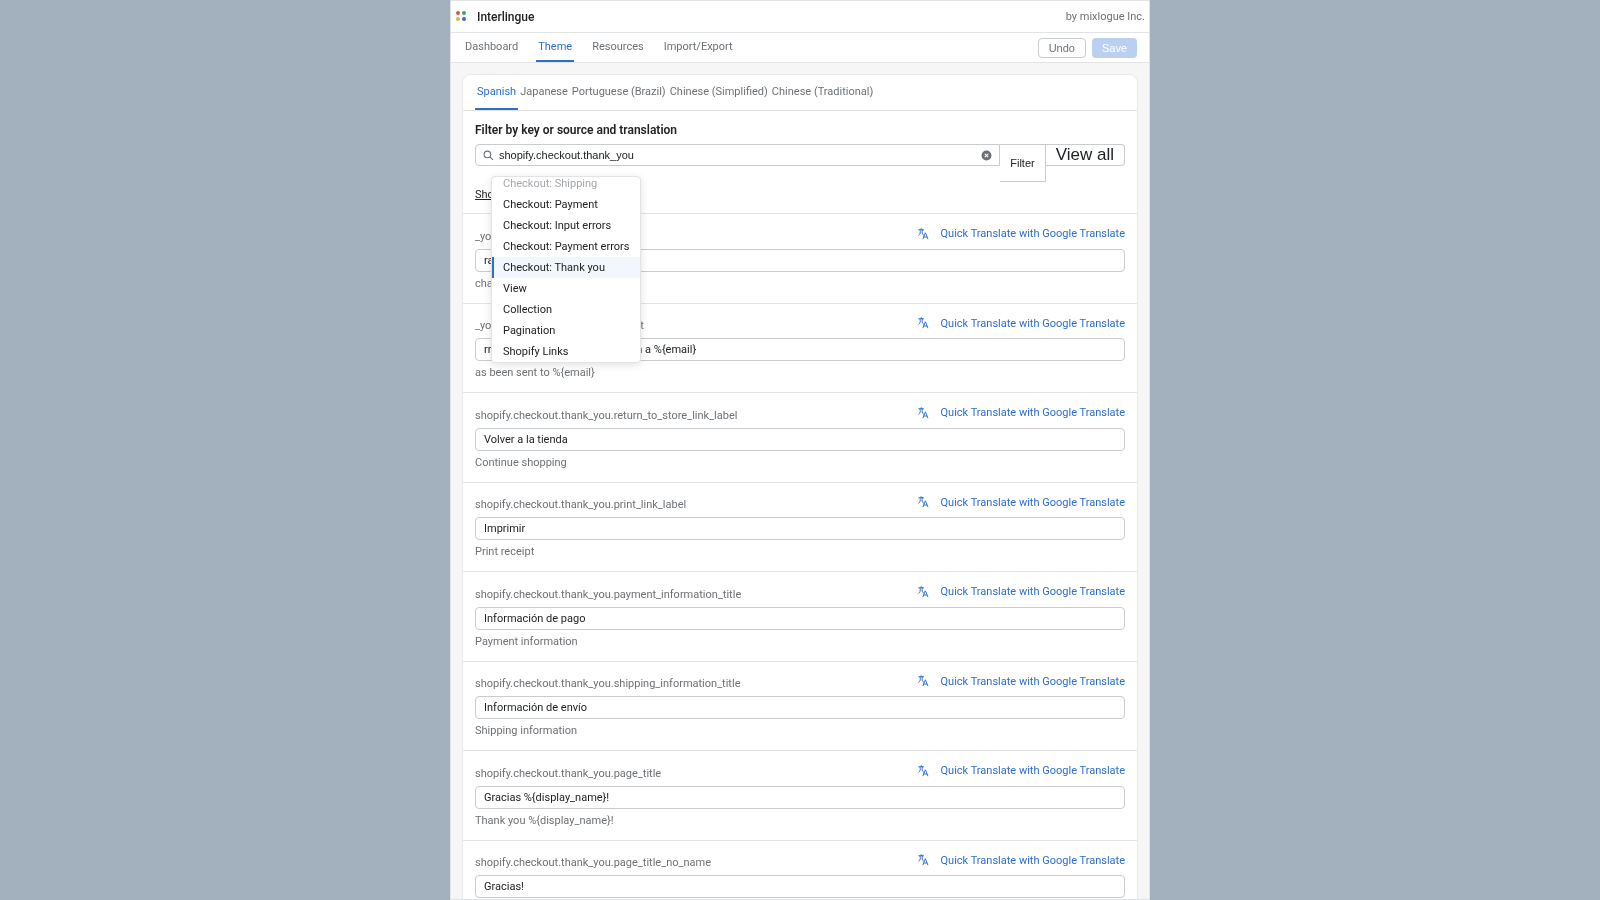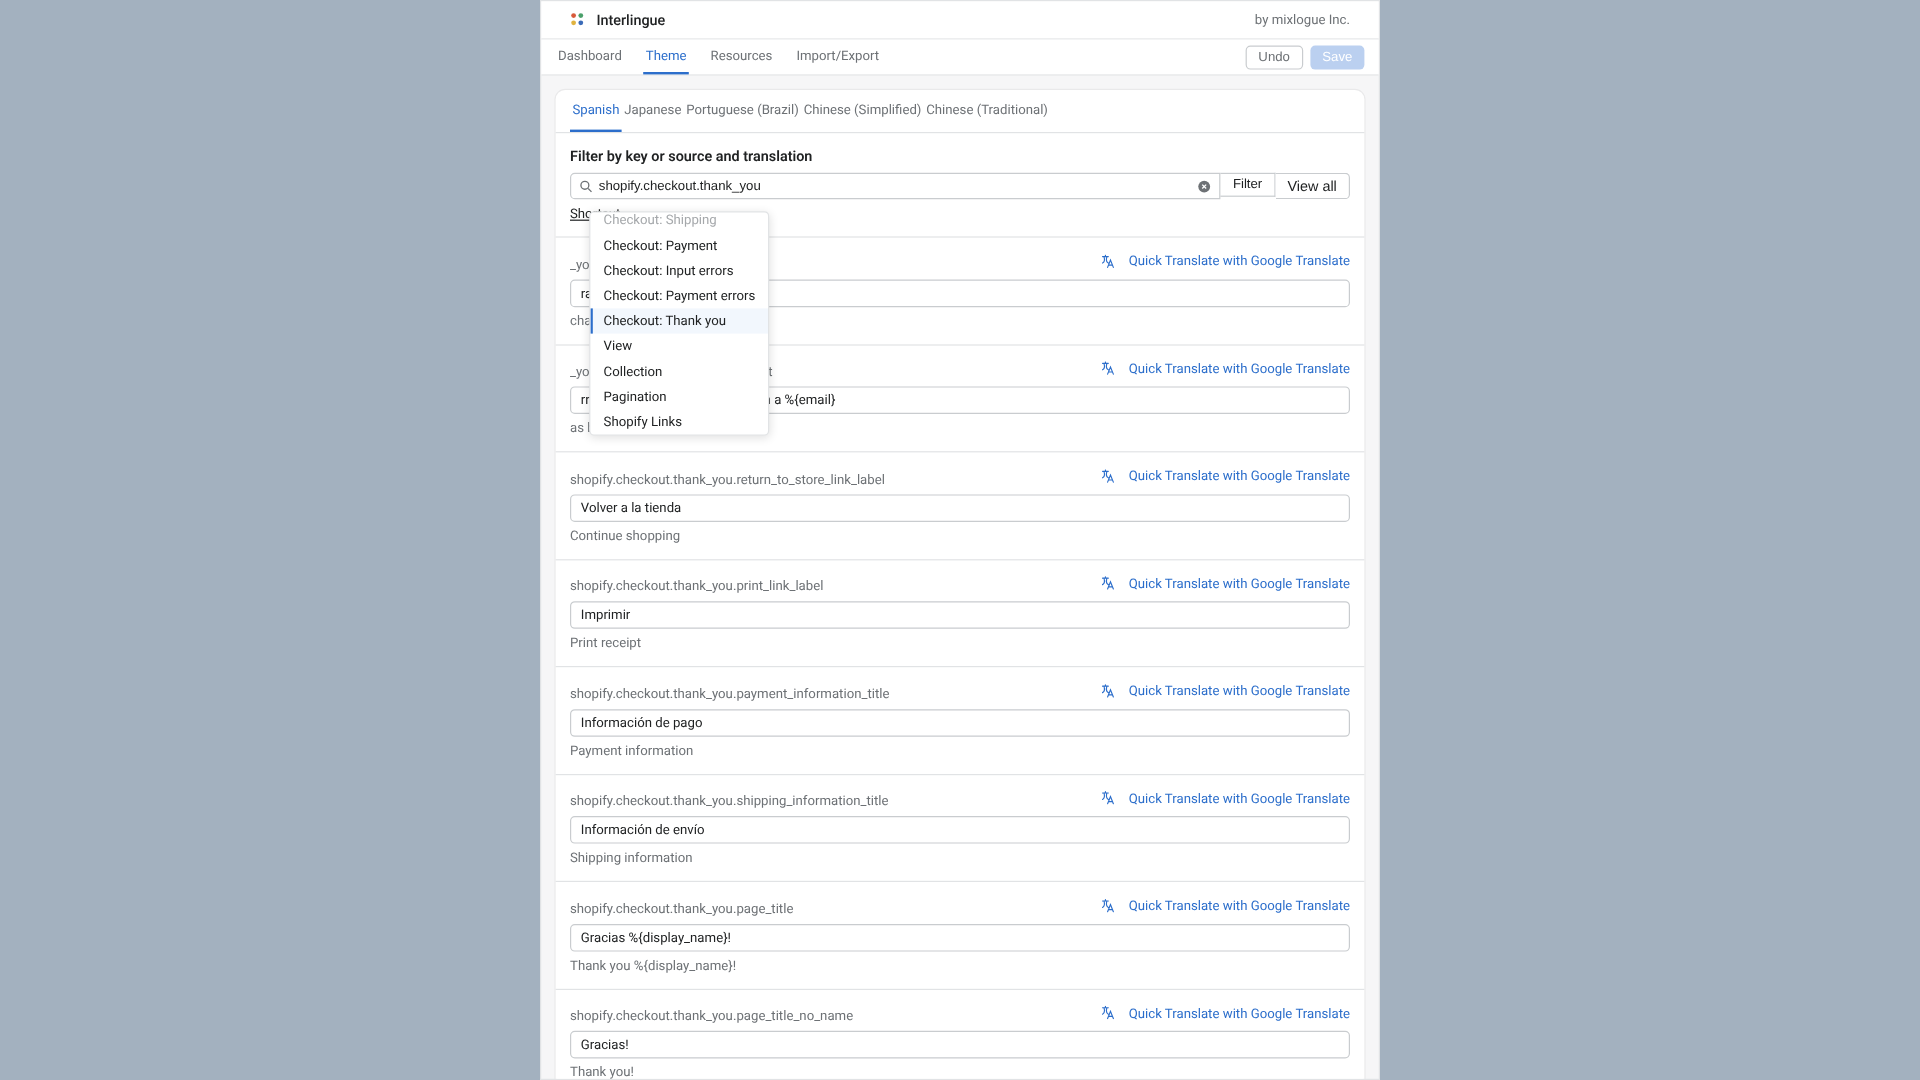--- a/index.html
+++ b/index.html
@@ -20,21 +20,21 @@
       margin: 0 auto;
       background: #f6f6f7;
       height: 900px;
       position: relative;
       border: 1px solid #e1e3e5;
       overflow: hidden;
     }
     .app-header {
       background: #fff;
       border-bottom: 1px solid #e1e3e5;
-      padding: 6px 24px;
+      padding: 6px 4px;
       display: flex;
       align-items: center;
       justify-content: space-between;
       height: 32px;
     }
     .app-brand {
       display: flex;
       align-items: center;
       gap: 8px;
     }
@@ -161,27 +161,27 @@
       cursor: pointer;
     }
     .filter-btn {
       border: 1px solid #c9cccf;
       border-left: none;
       background: #fff;
       font-size: 11px;
       padding: 0 10px;
       cursor: pointer;
       color: #202223;
-      height: 20px;
+      height: 38px;
     }
     .viewall-btn {
       border: 1px solid #c9cccf;
       border-left: none;
       background: #fff;
-      font-size: 12px;
+      font-size: 17px;
       padding: 0 10px;
       cursor: pointer;
       border-radius: 0 4px 4px 0;
       color: #202223;
       height: 22px;
     }
     .shortcut-link {
       font-size: 11px;
       color: #202223;
       text-decoration: underline;

